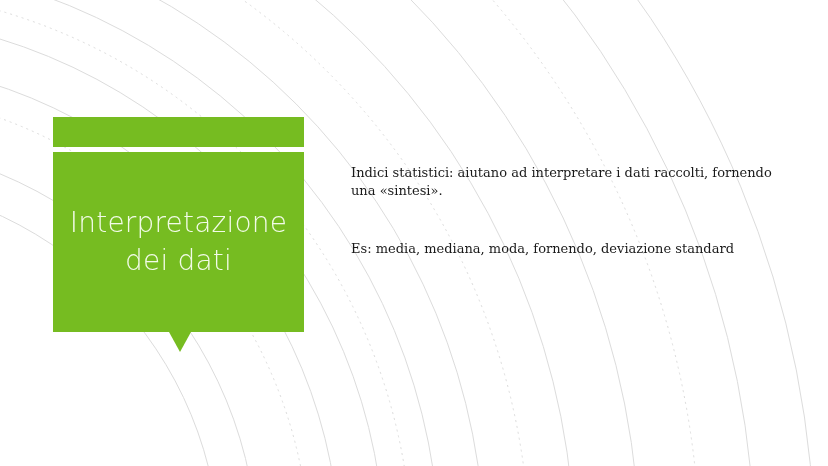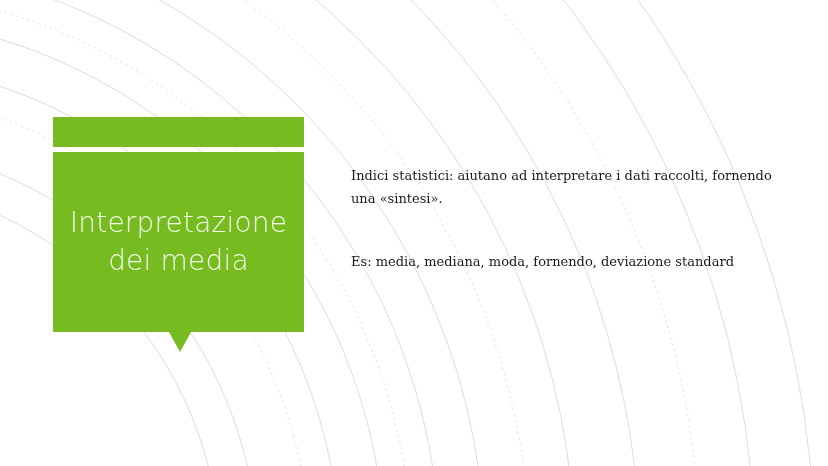--- a/index.html
+++ b/index.html
@@ -80,21 +80,21 @@
 
   
   #body-text {
     position: absolute;
     left: 351px;
     top: 164px;
     width: 430px;
     color: #1a1a1a;
     font-family: "DejaVu Serif", "Liberation Serif", serif;
     font-size: 13px;
-    line-height: 23px;
+    line-height: 18px;
   }
 
   #body-text .para {
     margin: 0;
   }
 
   #body-text .spacer {
     height: 40px;
   }
 </style>
@@ -119,21 +119,21 @@
       <circle cx="-160" cy="560" r="860" stroke-dasharray="2 4"></circle>
       <circle cx="-160" cy="560" r="915"></circle>
       <circle cx="-160" cy="560" r="975"></circle>
     </g>
   </svg>
 
   <div class="callout-top-bar"></div>
   <div class="callout-body"></div>
   <div class="callout-pointer"></div>
   <div class="callout-title" style="color: rgb(242, 251, 232);">Interpretazione
-dei media</div>
+dei dati</div>
 
   <div id="body-text" style="color: rgb(26, 26, 26);">
     <p class="para">Indici statistici: aiutano ad interpretare i dati raccolti, fornendo una «sintesi».</p>
     <div class="spacer"></div>
     <p class="para">Es: media, mediana, moda, fornendo, deviazione standard</p>
   </div>
 
 </div>
 
 </body></html>

